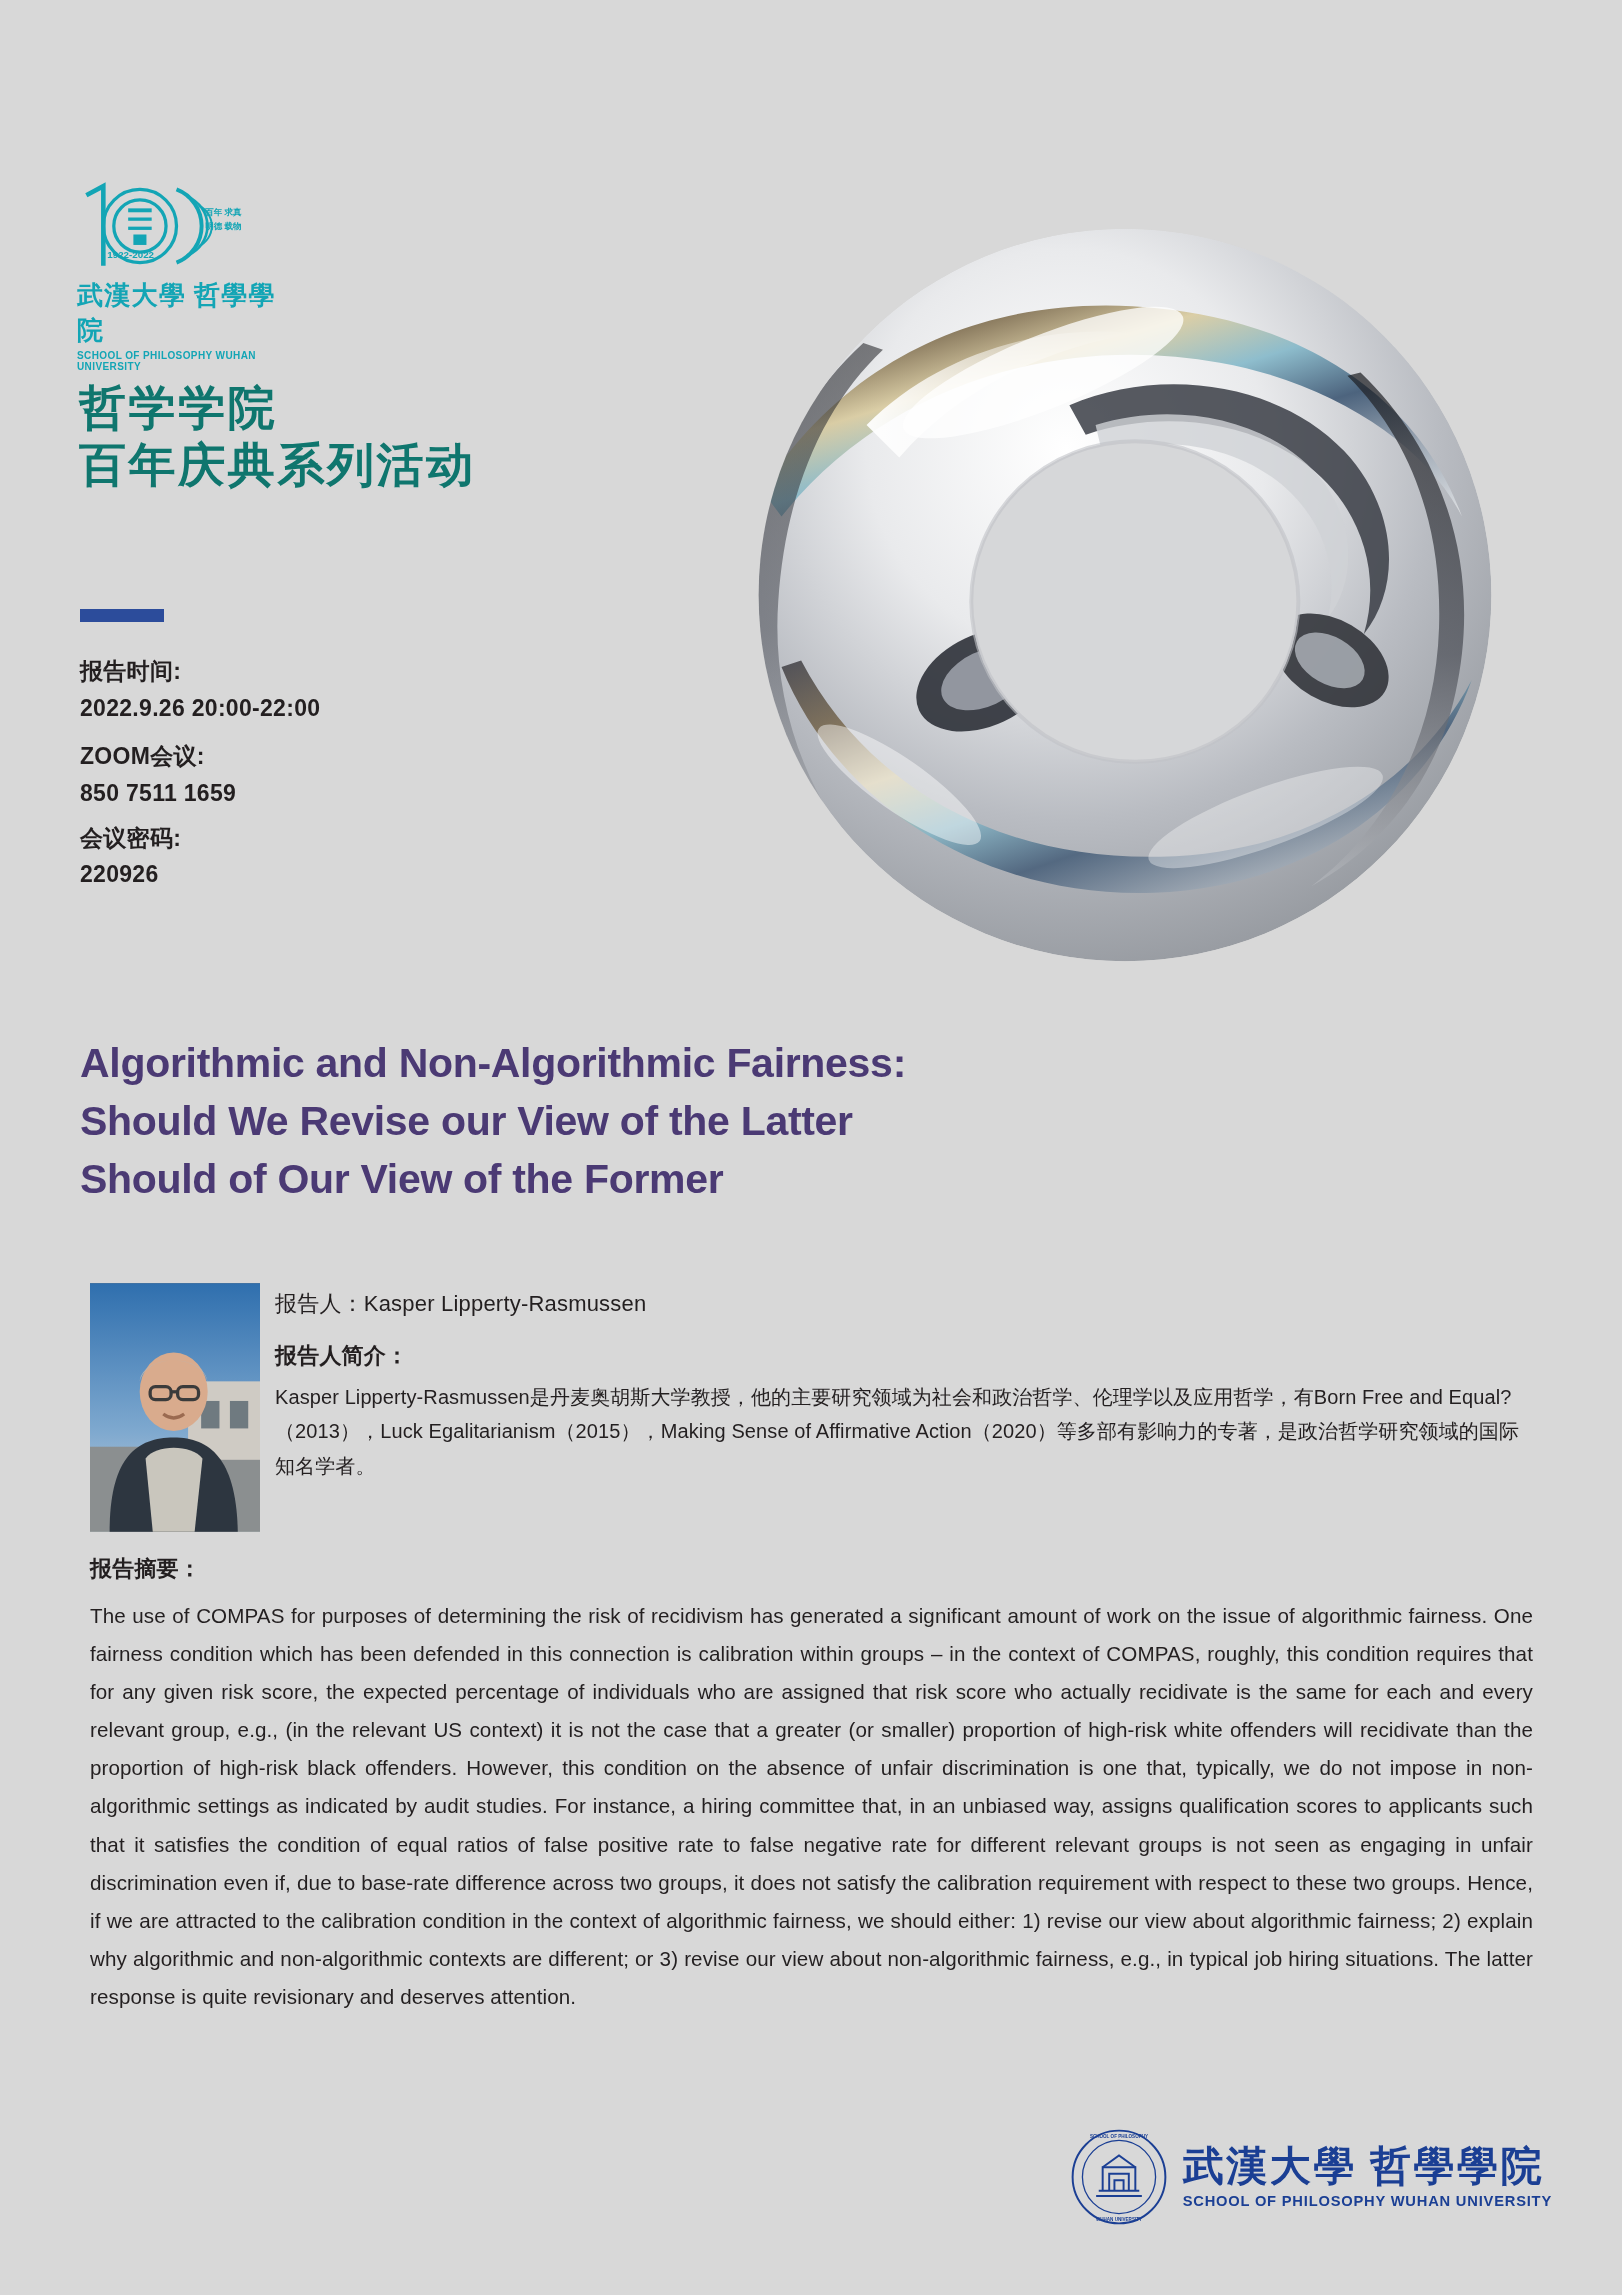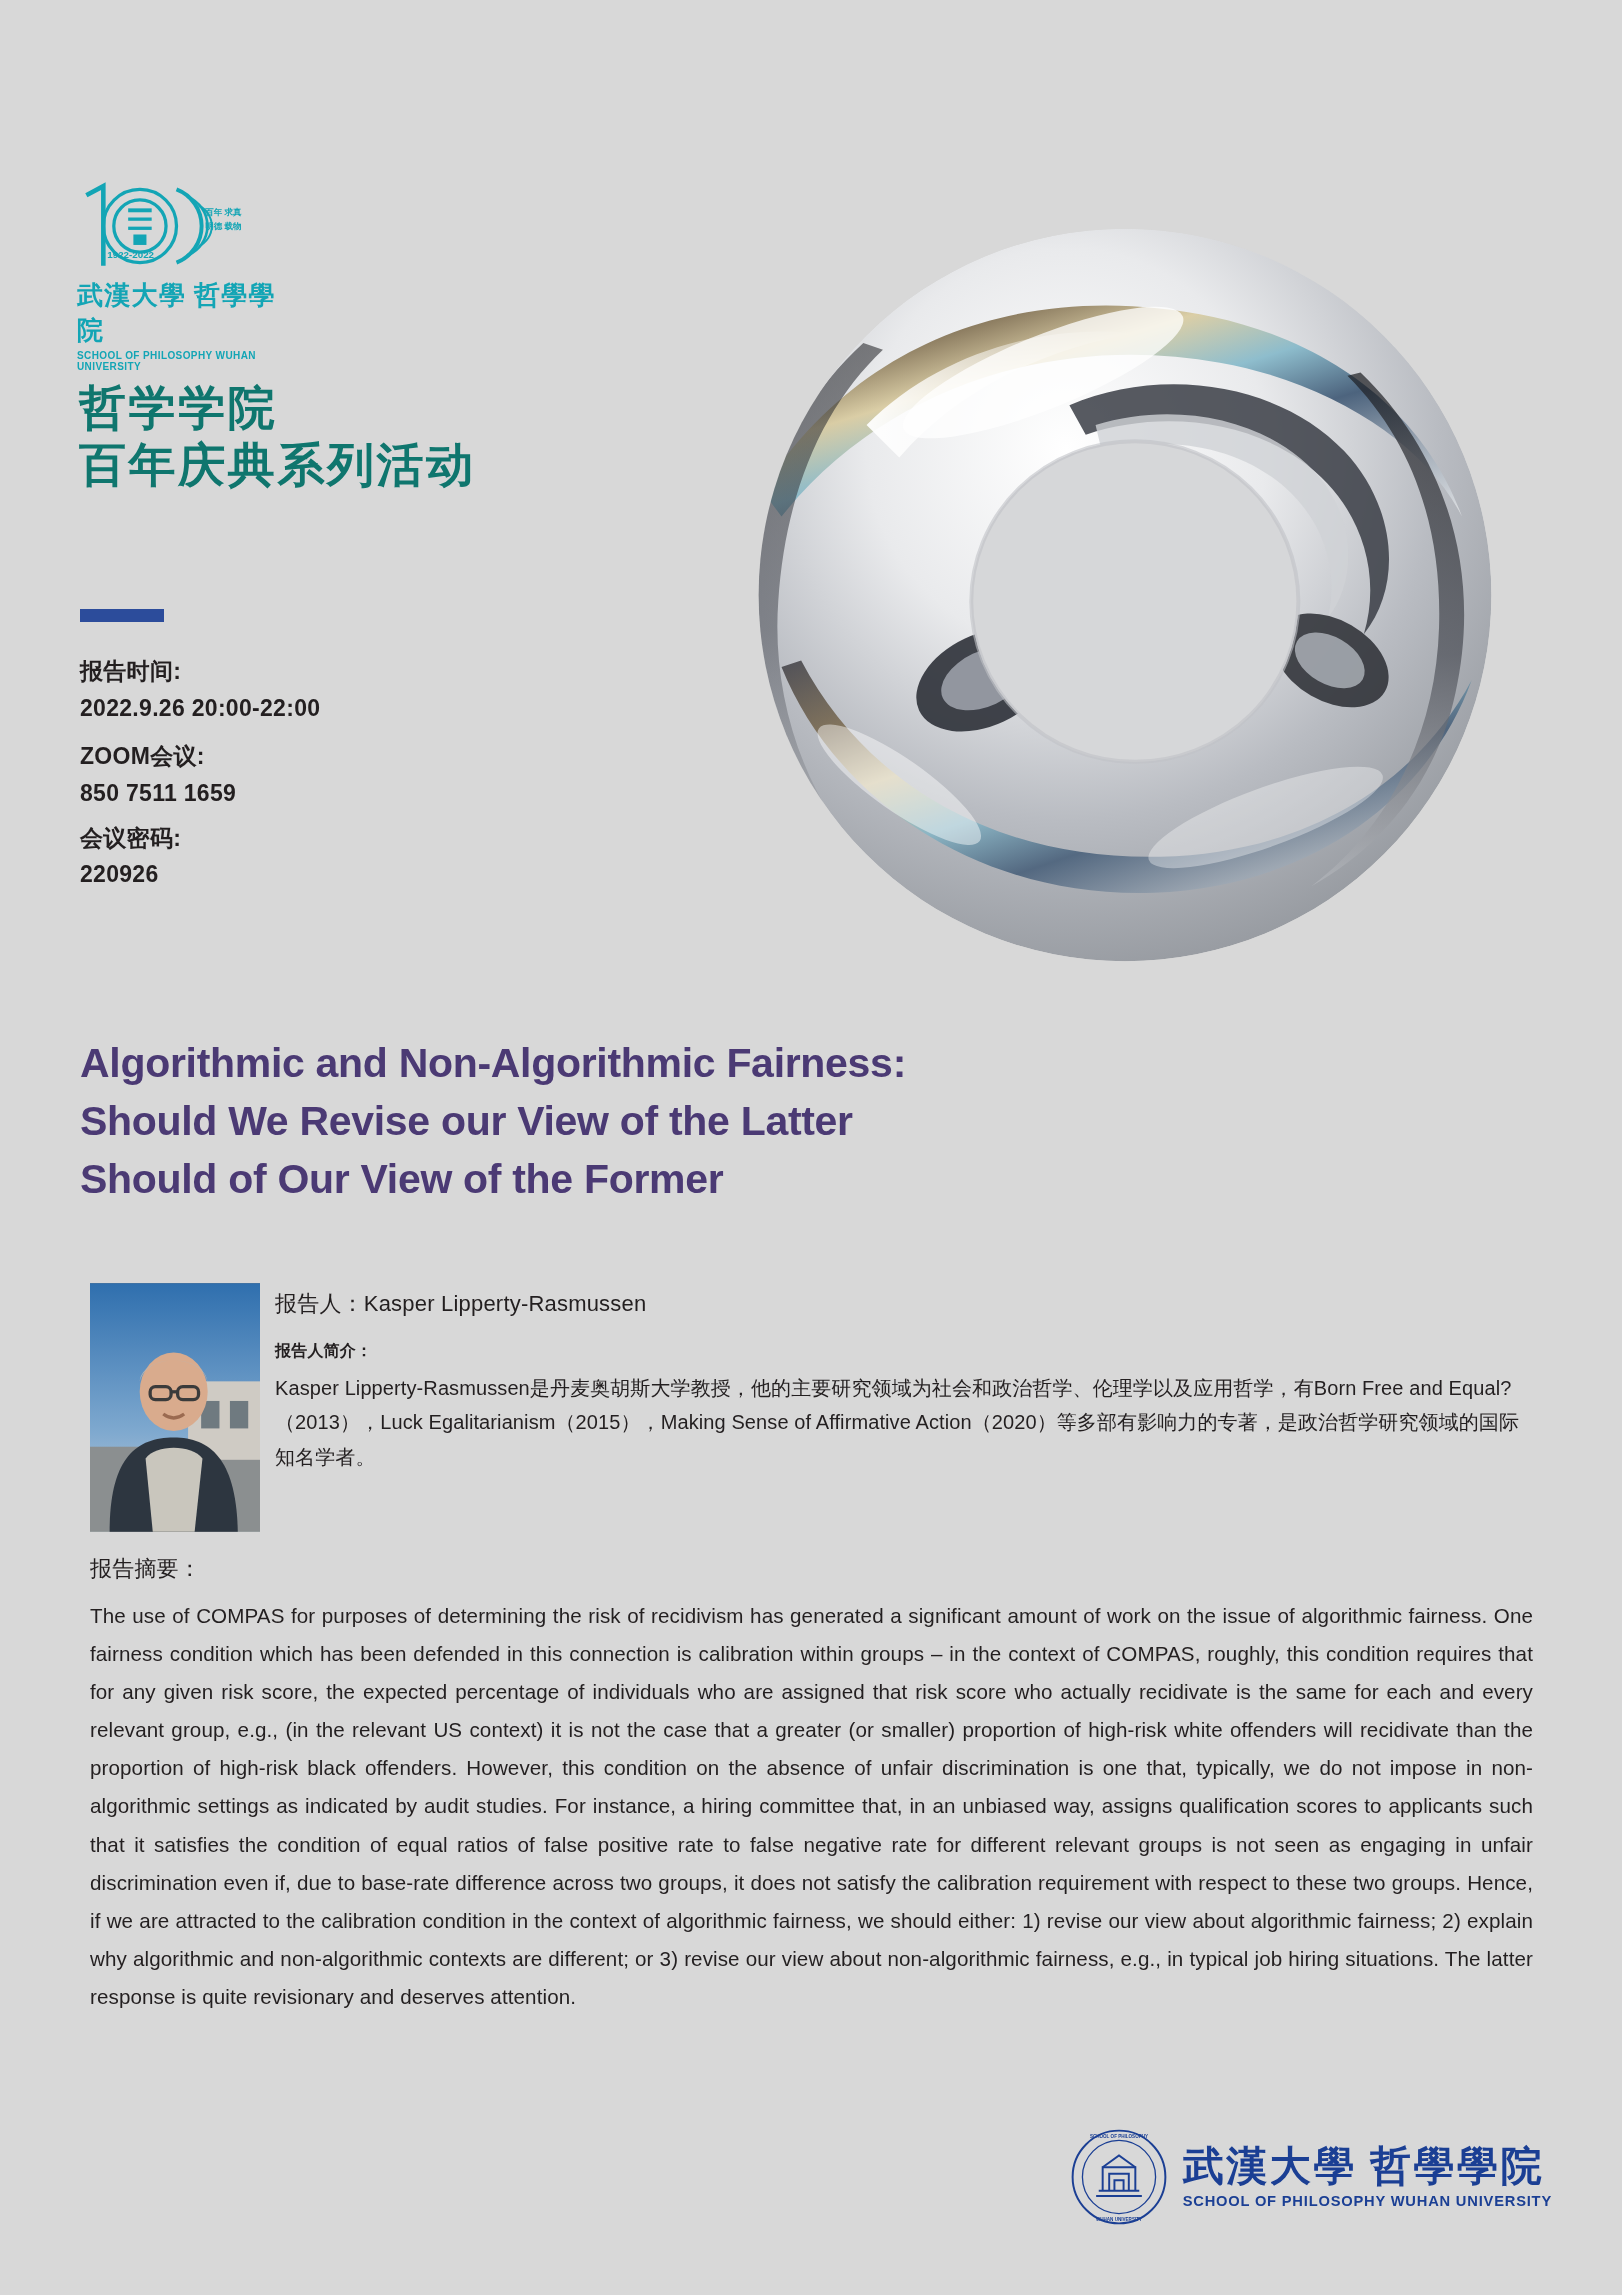--- a/index.html
+++ b/index.html
@@ -134,38 +134,38 @@
     width: 1263px;
   }
   .speaker-line {
     font-size: 22px;
     line-height: 1.6;
     letter-spacing: 0.2px;
   }
   .speaker-line b { font-weight: 400; }
   .bio-heading {
     margin-top: 19.6px;
-    font-size: 16px;
+    font-size: 22px;
     font-weight: 700;
     letter-spacing: 0.2px;
   }
   .bio-text {
     margin-top: 9.2px;
     font-size: 20px;
     line-height: 1.72;
     letter-spacing: 0.1px;
   }
 
   
   .abstract-heading {
     position: absolute;
     left: 90px;
     top: 1554px;
     font-size: 22px;
-    font-weight: 400;
+    font-weight: 700;
     letter-spacing: 0.2px;
   }
   .abstract-body {
     position: absolute;
     left: 90px;
     top: 1597px;
     width: 1443px;
     font-size: 20.6px;
     line-height: 1.85;
     text-align: justify;

